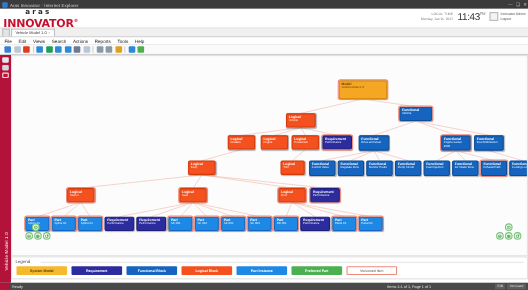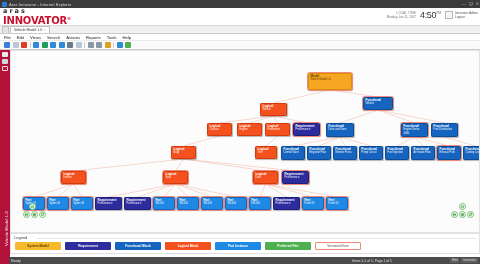--- a/index.html
+++ b/index.html
@@ -24,21 +24,21 @@
   .tb-btn { color:#c8c8c8; font-size:4px; line-height:1; }
 
   
   .brandbar {
     position:absolute; left:0; top:8px; width:480px; height:18px;
     background:#ffffff; border-bottom:1px solid #d9d9d9;
   }
   .logo-wrap { position:absolute; left:3px; top:0px; }
   .logo-aras {
     font-size:6.5px; font-weight:bold; color:#2d2d2d; letter-spacing:2px;
-    line-height:6px; font-family:"DejaVu Sans", sans-serif;
+    line-height:6px; font-family:"DejaVu Sans", sans-serif;margin-left:20px;
   }
   .logo-inno {
     font-size:10px; font-weight:bold; color:#c8102e; letter-spacing:-0.2px;
     line-height:10px; font-family:"DejaVu Sans", sans-serif;
   }
   .logo-inno sup { font-size:4px; vertical-align:super; }
 
   .hdr-right { position:absolute; right:2px; top:2px; display:flex; align-items:center; gap:4px; }
   .localtime { text-align:right; line-height:4px; }
   .lt-label { font-size:3px; color:#777; letter-spacing:.2px; }
@@ -176,21 +176,21 @@
   <div class="brandbar">
     <div class="logo-wrap">
       <div class="logo-aras">aras</div>
       <div class="logo-inno"><span>INNOVATOR</span><sup>®</sup></div>
     </div>
     <div class="hdr-right">
       <div class="localtime">
         <div class="lt-label">LOCAL TIME</div>
         <div class="lt-date">Monday, Jan 11, 2017</div>
       </div>
-      <div class="bigclock"><span>4:50</span><sup>PM</sup></div>
+      <div class="bigclock"><span>11:43</span><sup>PM</sup></div>
       <div class="user-box">
         <div class="user-av"></div>
         <div class="user-txt">
           <div class="user-name">Innovator Admin</div>
           <div class="user-logout">Logout</div>
         </div>
       </div>
     </div>
   </div>
 

